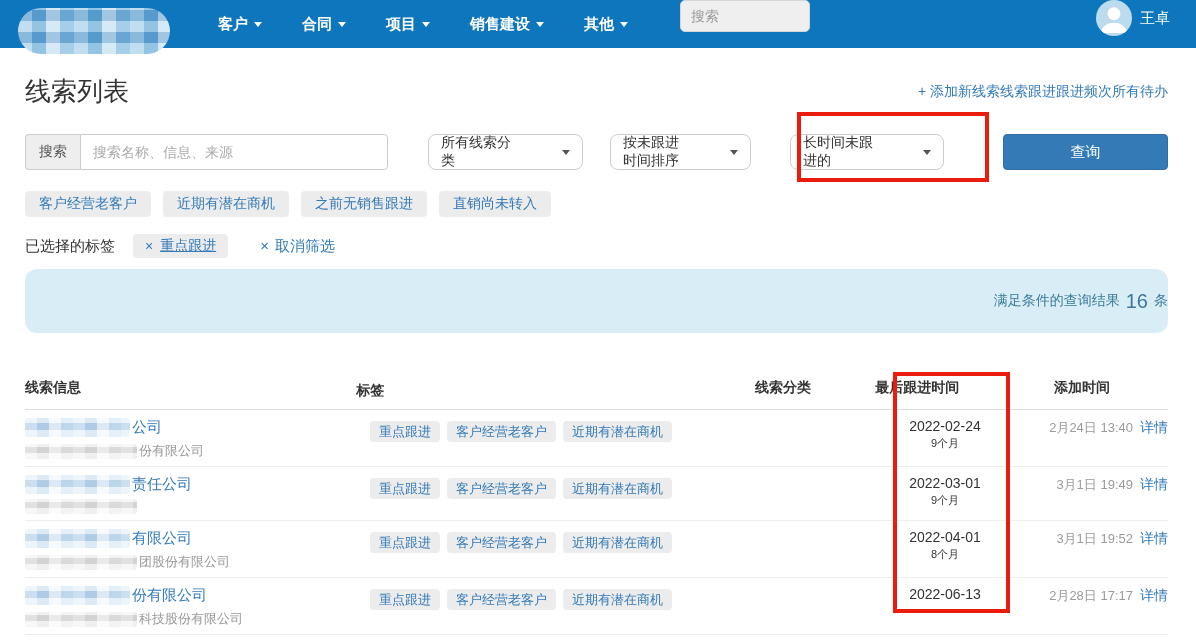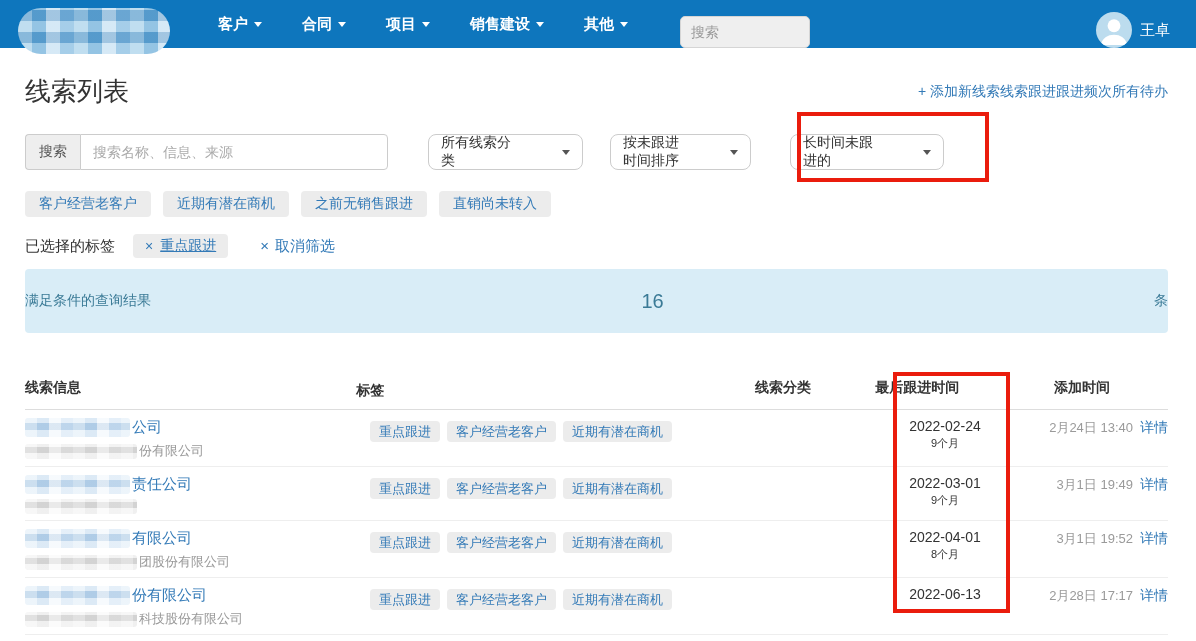--- a/index.html
+++ b/index.html
@@ -1,21 +1,21 @@
 <!DOCTYPE html>
 <html><head>
 <meta charset="utf-8">
 <style>
   * { margin:0; padding:0; box-sizing:border-box; }
   html,body { width:1196px; height:641px; overflow:hidden; background:#fff;
     font-family:"Liberation Sans","DejaVu Sans",sans-serif; color:#333; }
   body { position:relative; }
 
   
-  .navbar { height:48px; background:#0e76bd; display:flex; align-items:flex-end; position:relative; z-index:5; }
+  .navbar { height:48px; background:#0e76bd; display:flex; align-items:flex-start; position:relative; z-index:5; }
   .logo-blur { width:152px; height:46px; border-radius:23px; margin-left:18px; margin-top:8px; align-self:flex-start;
     background-color:#7db9de;
     background-image:
       repeating-linear-gradient(0deg, rgba(255,255,255,.30) 0 11px, rgba(10,80,150,.18) 11px 22px),
       repeating-linear-gradient(90deg, #a5d0ea 0 14px, #66abd8 14px 28px, #c4e0f2 28px 42px, #7fb9e0 42px 56px);
     filter: blur(.6px); flex:0 0 auto; }
   .nav-menu { display:flex; margin-left:28px; }
   .nav-item { color:#fff; font-size:15px; font-weight:bold; padding:0 20px; height:48px; display:flex; align-items:center; cursor:pointer; }
   .caret-w { display:inline-block; width:0; height:0; border-left:4px solid transparent; border-right:4px solid transparent; border-top:5px solid #fff; margin-left:6px; }
   .nav-search { width:130px; height:32px; margin-left:32px; background:#efefef; border:1px solid #d5d5d5; border-radius:5px;
@@ -53,22 +53,22 @@
   .tag-row { margin-top:21px; display:flex; gap:12px; }
   .tag-row .chip { height:26px; padding:0 14px; cursor:pointer; }
   .selected-row { margin-top:17px; display:flex; align-items:center; font-size:15px; }
   .sel-chip { height:24px; padding:0 12px; margin-left:18px; cursor:pointer; }
   .sel-chip .x { margin-right:7px; }
   .sel-chip .lbl { text-decoration:underline; }
   .clear-link { color:#337ab7; margin-left:32px; cursor:pointer; }
   .clear-link .x { margin-right:6px; }
 
   
-  .banner { margin-top:11px; height:64px; background:#d9edf7; border-radius:4px; display:flex; align-items:center; justify-content:space-between;
-    color:#3a7a96; font-size:14px; }
+  .banner { margin-top:11px; height:64px; background:#d9edf7; border-radius:12px; display:flex; align-items:center; justify-content:flex-end;
+    color:#3a7a96; font-size:14px;padding-left:28px; }
   .banner b { font-size:20px; font-weight:400; margin:0 6px; }
 
   
   .table { margin-top:46px; }
   .t-head { display:flex; font-size:14px; font-weight:bold; color:#333; padding-bottom:9px; border-bottom:1px solid #ddd;gap:27px; }
   .t-row { display:flex; border-bottom:1px solid #eee; padding:8px 0 6px; min-height:51px; }
   .col-info { width:345px; }
   .col-tags { width:305px; display:flex; gap:7px; align-items:flex-start; padding-top:3px; }
   .col-cat  { width:180px; text-align:right; }
   .col-last { width:180px; text-align:center; }
@@ -158,20 +158,21 @@
         <span class="caret-d"></span>
       </div>
     <div class="sel sel2">
         <span>按未跟进时间排序</span>
         <span class="caret-d"></span>
       </div>
     <div class="sel sel3">
         <span>长时间未跟进的</span>
         <span class="caret-d"></span>
       </div>
+    <button class="btn-query">查询</button>
   </div>
 
   <div class="tag-row">
     <span class="chip">客户经营老客户</span>
     <span class="chip">近期有潜在商机</span>
     <span class="chip">之前无销售跟进</span>
     <span class="chip">直销尚未转入</span>
   </div>
 
   <div class="selected-row">

